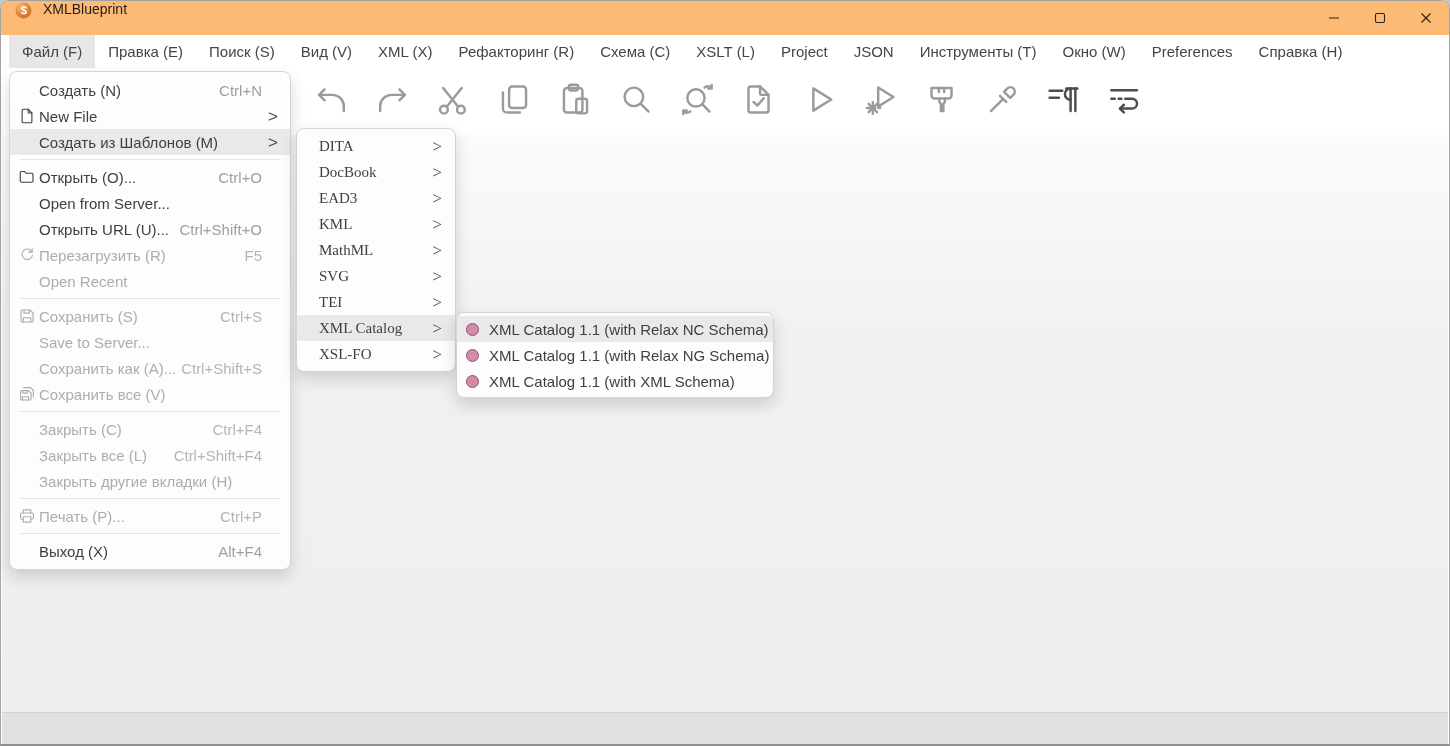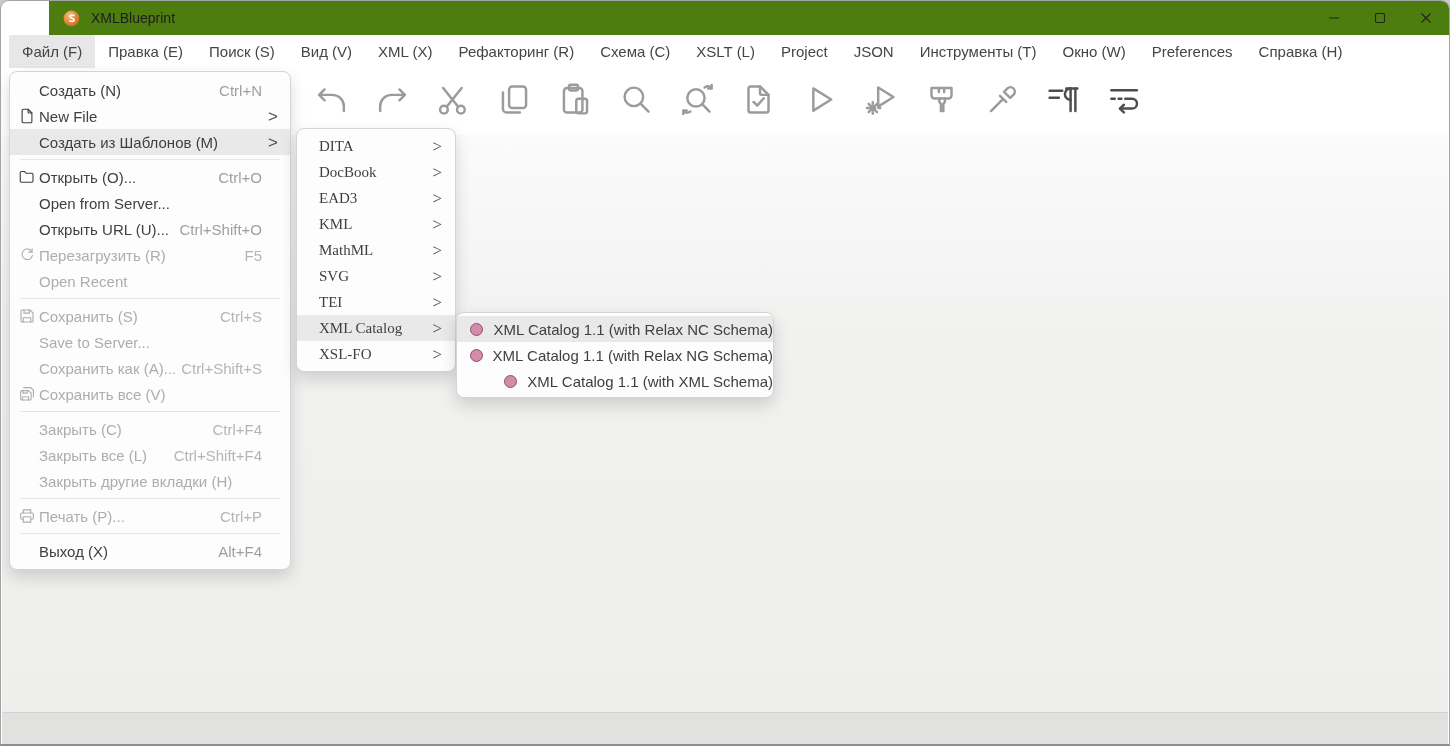--- a/index.html
+++ b/index.html
@@ -3,21 +3,21 @@
 <meta charset="utf-8">
 <style>
   * { margin:0; padding:0; box-sizing:border-box; }
   html,body { width:1450px; height:746px; background:#c9c9c9; font-family:"Liberation Sans","DejaVu Sans",sans-serif; }
   .window {
     position:relative; width:1450px; height:746px; background:#ffffff;
     border:1px solid #a3a3a3; border-bottom:2px solid #8f8f8f;
     border-radius:9px 9px 0 0; overflow:hidden;
   }
   
-  .titlebar { height:34px; display:flex; align-items:center; background:#4d7c0f;margin-left:48px; }
+  .titlebar { height:34px; display:flex; background:#fdba74; }
   .app-icon { width:19px; height:19px; margin:0 10px 0 13px; }
   .app-title { font-size:14px; color:#1d1d1d; }
   .win-controls { margin-left:auto; display:flex; height:100%; }
   .win-btn { width:46px; height:100%; display:flex; align-items:center; justify-content:center; }
   .win-btn svg { width:12px; height:12px; stroke:#222; stroke-width:1.1; fill:none; }
   
   .menubar { height:33px; display:flex; align-items:stretch; padding-left:8px; font-size:15px; color:#454545; background:#fff; }
   .mb-item { display:flex; align-items:center; padding:4px 13px; white-space:nowrap; }
   .mb-item.active { background:#e7e7e7; }
   
@@ -43,21 +43,21 @@
   .mrow .sc { color:#9f9f9f; margin-right:28px; white-space:nowrap; }
   .mrow.disabled .sc { color:#b5b5b5; }
   .mrow .arrow { margin-right:12px; color:#4c4c4c; font-size:17px; line-height:1; }
   .msep { height:1px; background:#e6e6e6; margin:4px 10px; }
   .tpl-menu { left:295px; top:127px; width:160px; padding:4px 0; z-index:31; }
   .trow { height:26px; display:flex; align-items:center;font-family:Liberation Serif, serif; }
   .trow.hl { background:#e9e9e9; }
   .trow .lbl { flex:1; margin-left:22px; white-space:nowrap; }
   .trow .arrow { margin-right:13px; color:#4c4c4c; font-size:17px; line-height:1; }
   .cat-menu { left:455px; top:311px; width:318px; padding:3px 0; z-index:32; }
-  .crow { height:26px; display:flex; align-items:center;justify-content:flex-end; }
+  .crow { height:26px; display:flex; align-items:center; }
   .crow.hl { background:#e9e9e9; }
   .crow .dot { width:13px; height:13px; border-radius:50%; background:#d48ba9; border:1.5px solid #91506e; margin:0 10px 0 9px; flex:none; }
   .crow .lbl { white-space:nowrap; }
 </style>
 </head>
 <body>
 
 <div class="window">
 
   <div class="titlebar">

